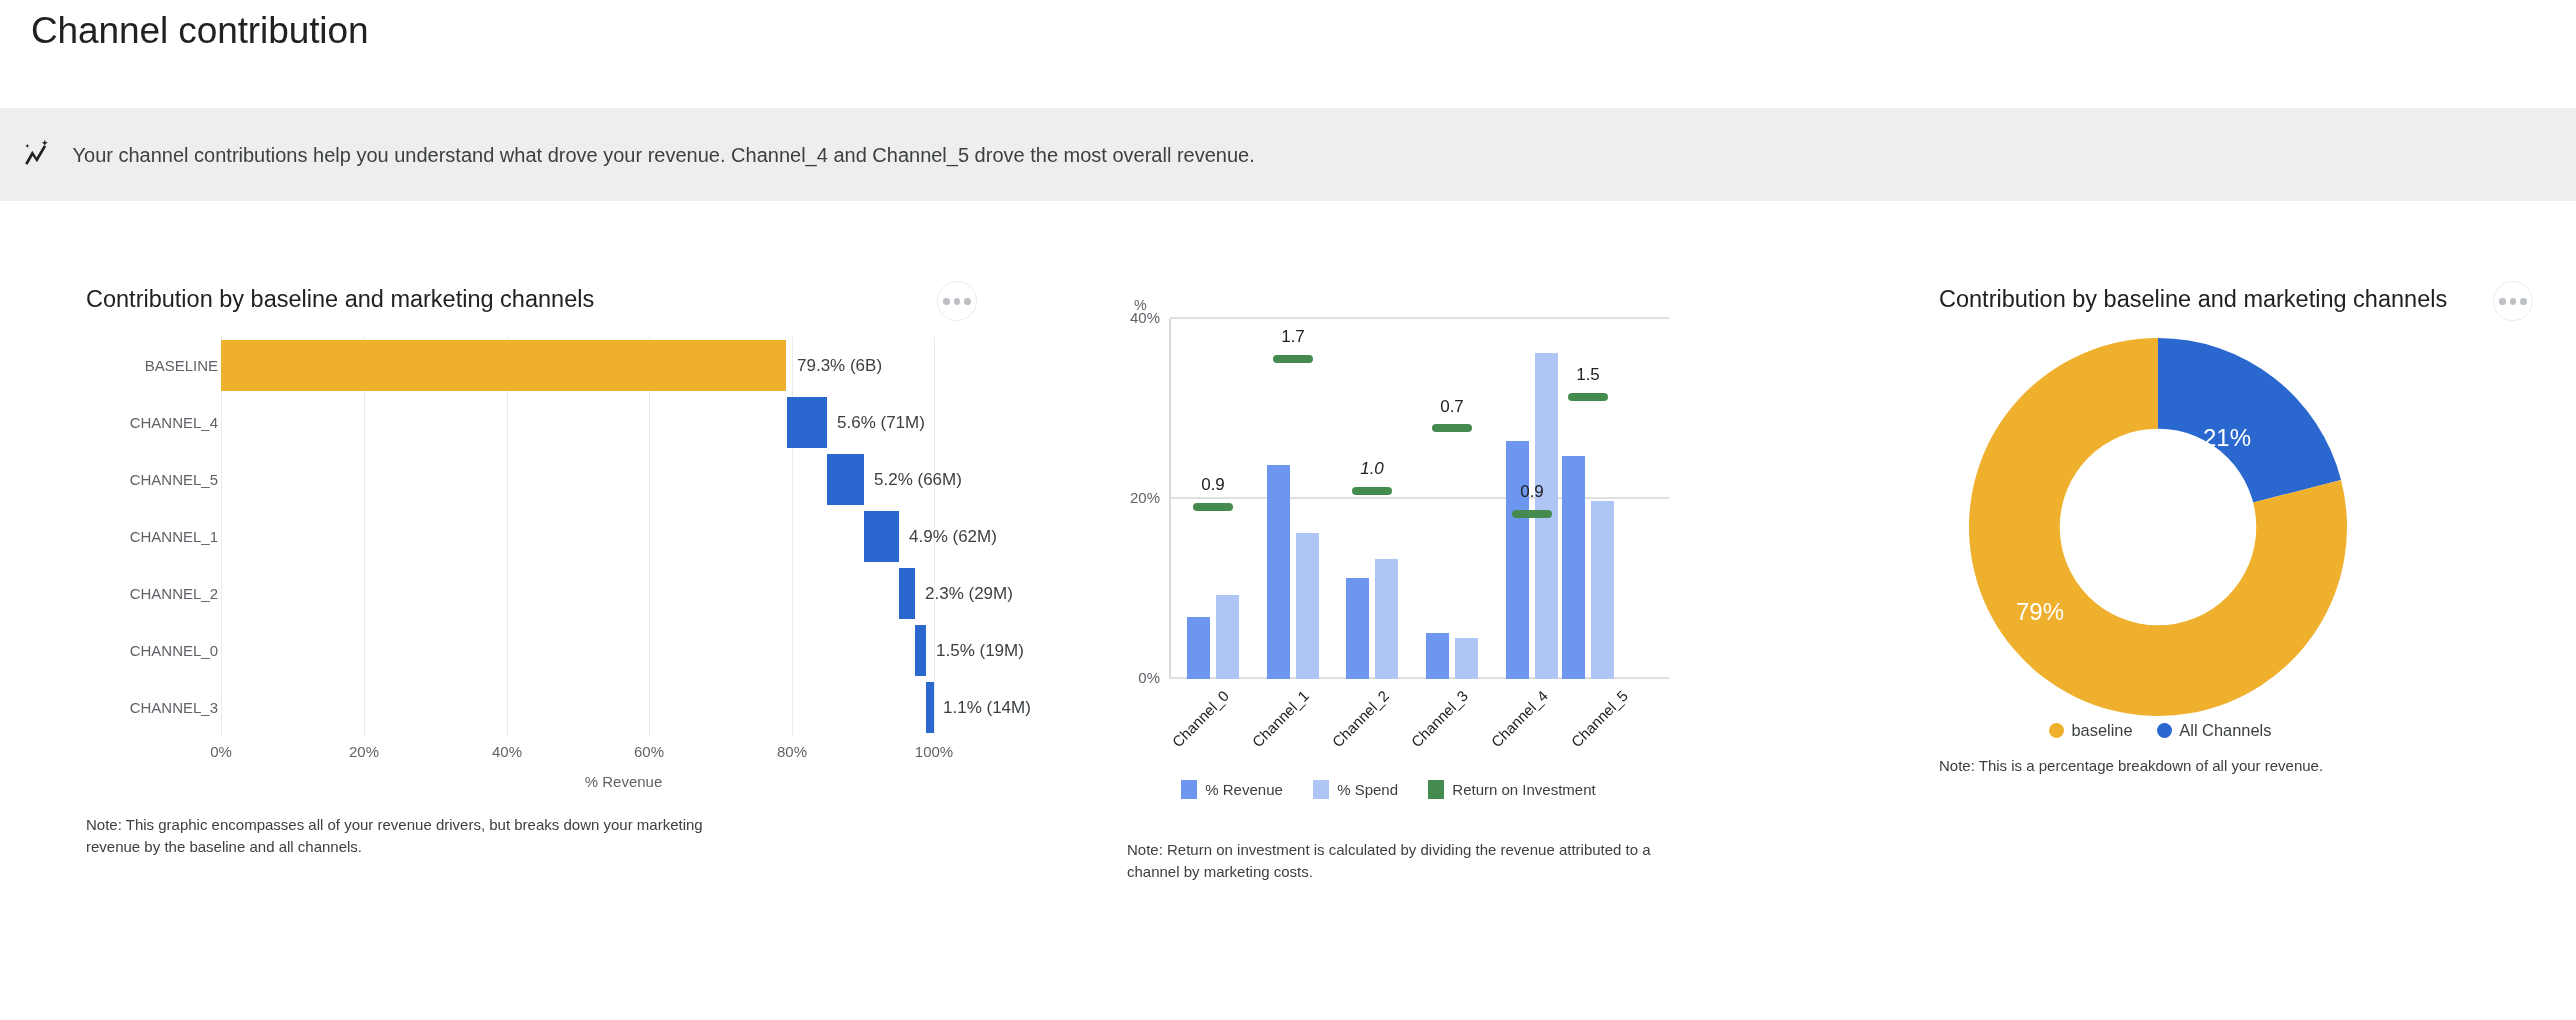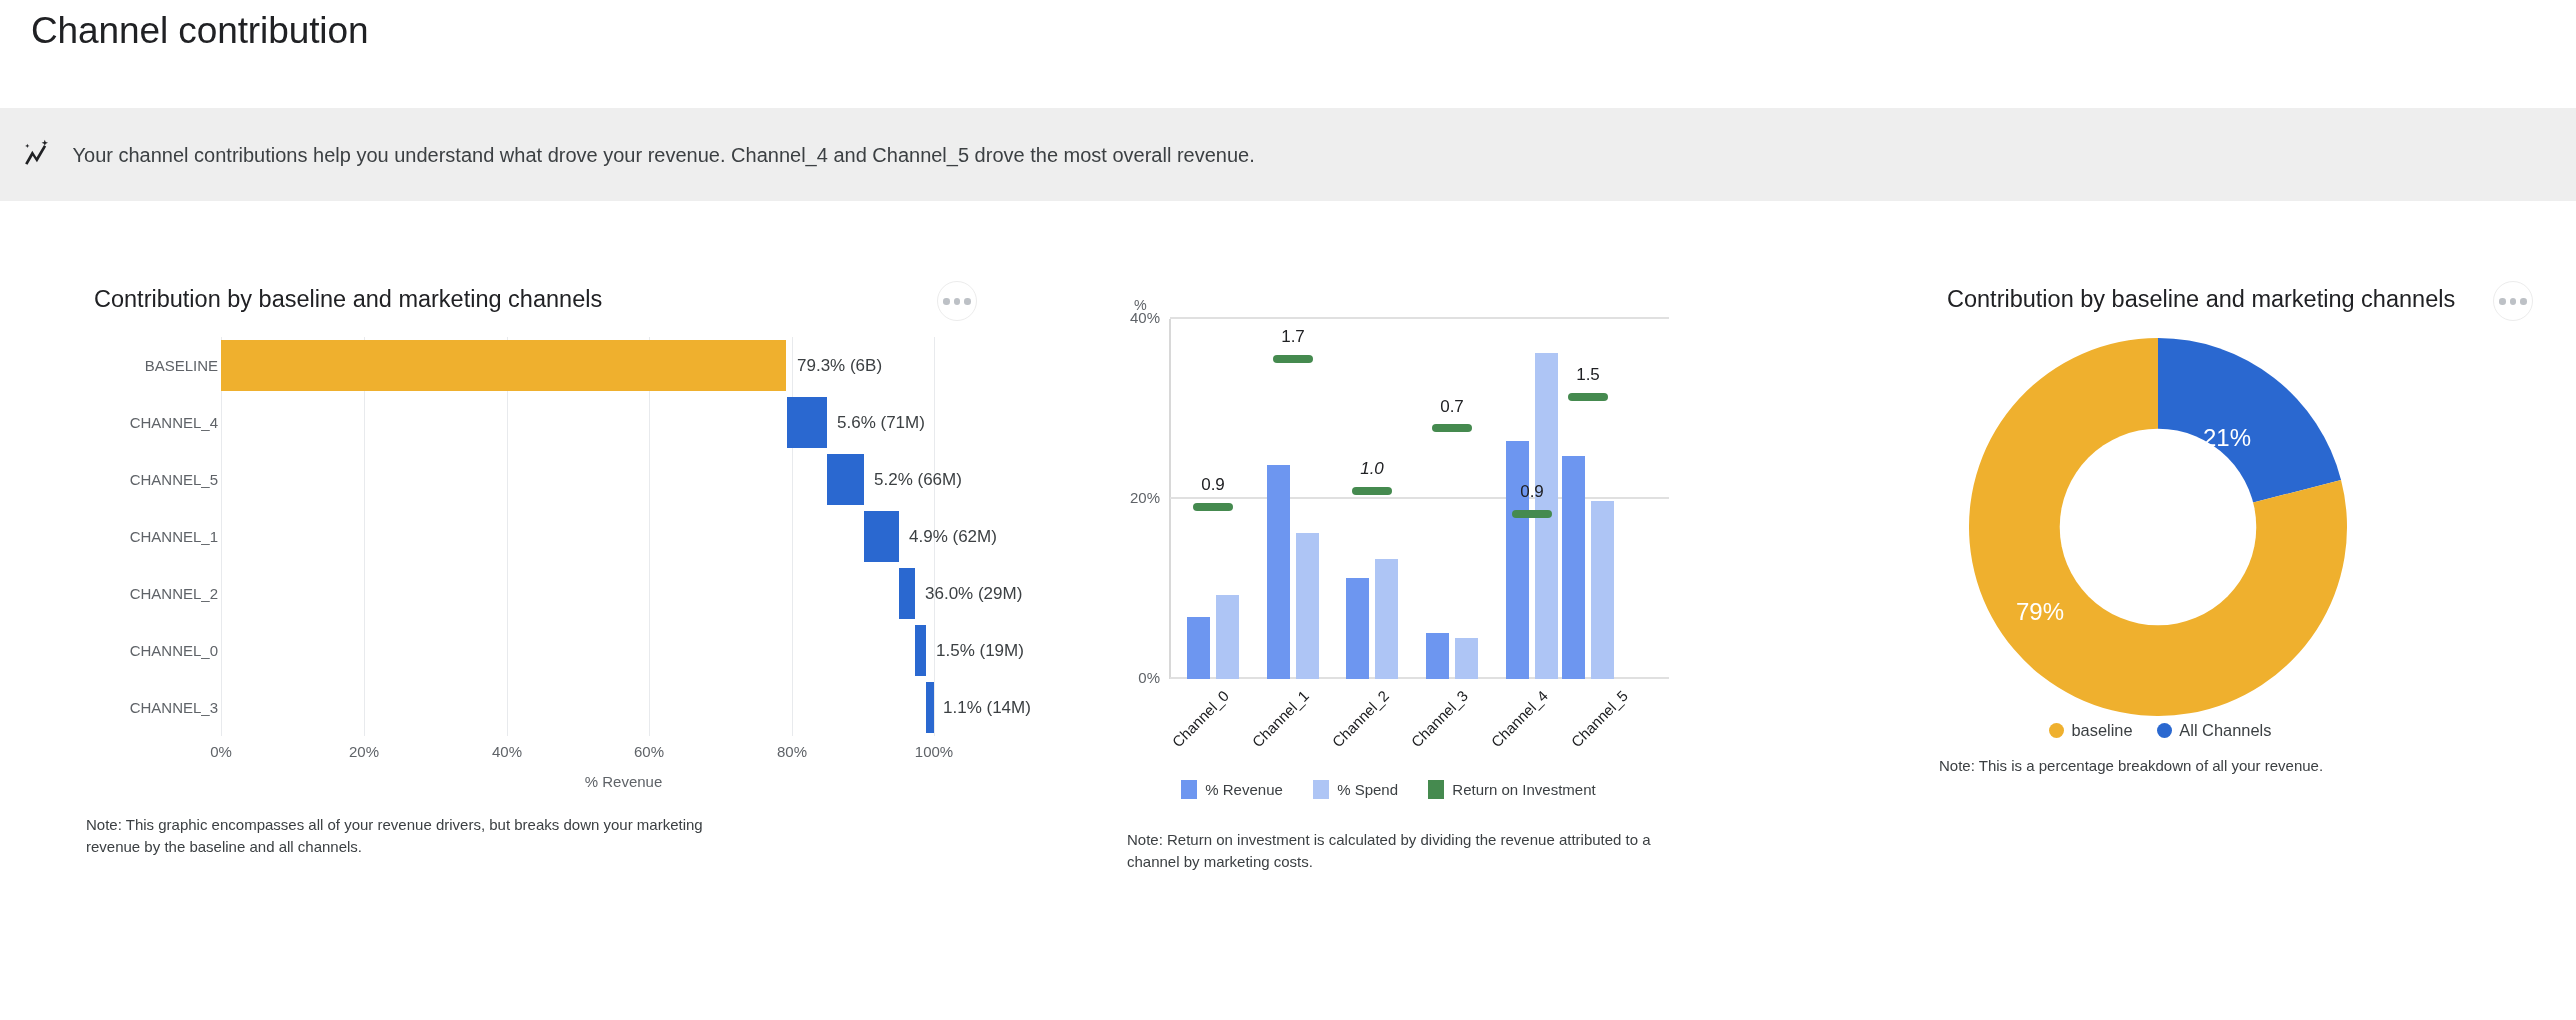--- a/index.html
+++ b/index.html
@@ -58,21 +58,20 @@
   .panel-head {
     display: flex;
     align-items: flex-start;
     justify-content: space-between;
   }
   .panel-title {
     font-size: 23.5px;
     font-weight: 400;
     color: #202124;
     line-height: 1.1;
-    margin-left: 8px;
   }
   .kebab {
     width: 40px; height: 40px;
     border-radius: 50%;
     border: 1.4px solid #ececec;
     background: #fff;
     display: flex; align-items: center; justify-content: center;
     gap: 4.3px;
     flex: 0 0 40px;
     cursor: pointer;
@@ -218,21 +217,21 @@
   .gb-xlabels { position: relative; width: 499px; height: 86px; margin-left: 43px; }
   .gb-legend {
     display: flex; align-items: center;
     gap: 30px;
     margin-left: 54px;
     margin-top: 15.7px;
   }
   .gb-leg-item { display: flex; align-items: center; gap: 8.6px; }
   .gb-swatch { width: 15.7px; height: 18.5px; display: block; }
   .gb-leg-txt { font-size: 15px; color: #3c4043; }
-  .gb-note { margin-top: 30px; width: 563px; }
+  .gb-note { margin-top: 40px; width: 563px; }
 
   
   .donut-wrap {
     margin-top: 11.4px;
     position: relative;
     width: 499px; height: 385px;
   }
   .donut {
     position: absolute;
     left: 30px; top: 5.7px;
@@ -310,21 +309,21 @@
             <div class="wf-val" style="left: 788px;">5.2% (66M)</div>
           </div>
           <div class="wf-row" style="top: 171px;">
             <div class="wf-label">CHANNEL_1</div>
             <div class="wf-bar channel" style="left: 778px; width: 35px; background: rgb(42, 104, 208);"></div>
             <div class="wf-val" style="left: 823px;">4.9% (62M)</div>
           </div>
           <div class="wf-row" style="top: 228px;">
             <div class="wf-label">CHANNEL_2</div>
             <div class="wf-bar channel" style="left: 813px; width: 16.4px; background: rgb(42, 104, 208);"></div>
-            <div class="wf-val" style="left: 839px;">36.0% (29M)</div>
+            <div class="wf-val" style="left: 839px;">2.3% (29M)</div>
           </div>
           <div class="wf-row" style="top: 285px;">
             <div class="wf-label">CHANNEL_0</div>
             <div class="wf-bar channel" style="left: 829px; width: 10.7px; background: rgb(42, 104, 208);"></div>
             <div class="wf-val" style="left: 850px;">1.5% (19M)</div>
           </div>
           <div class="wf-row" style="top: 342px;">
             <div class="wf-label">CHANNEL_3</div>
             <div class="wf-bar channel" style="left: 840px; width: 7.8px; background: rgb(42, 104, 208);"></div>
             <div class="wf-val" style="left: 857px;">1.1% (14M)</div>

